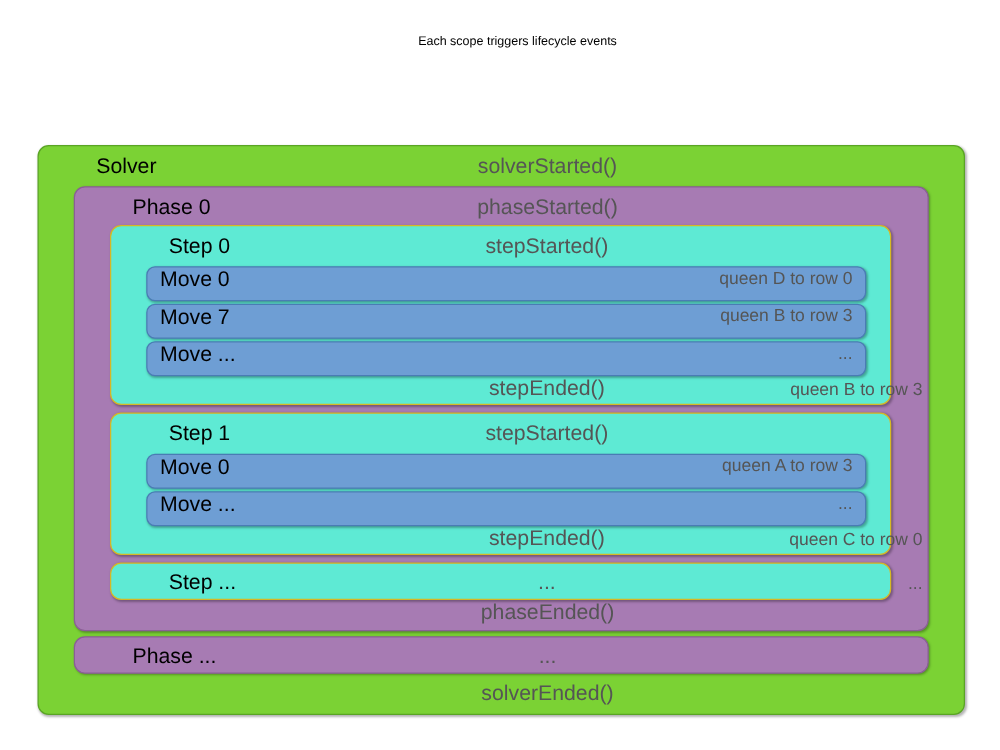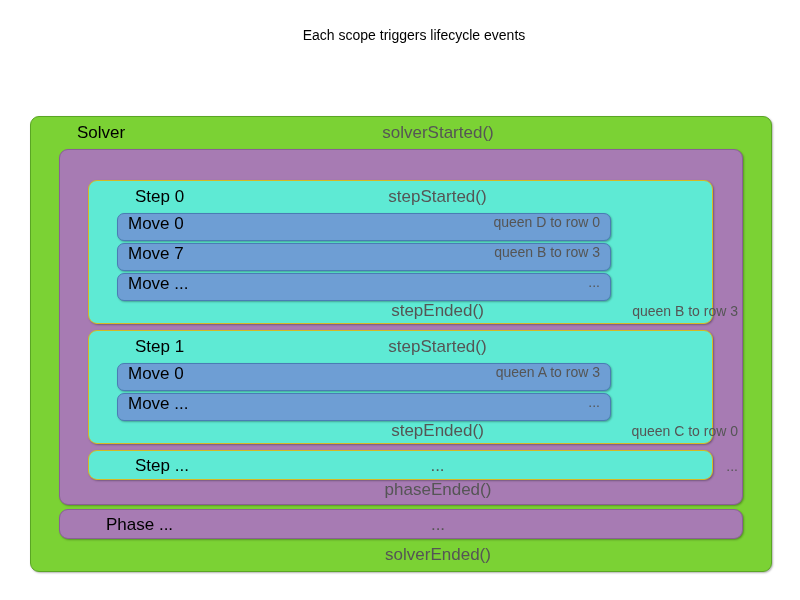--- a/index.html
+++ b/index.html
@@ -23,21 +23,21 @@
   }
   .title {
     font-size: 38px;
     font-weight: normal;
     color: #000000;
     line-height: 1.1;
     margin: 0;
     letter-spacing: 0px;
   }
   .subtitle {
-    font-size: 14px;
+    font-size: 10px;
     font-weight: normal;
     color: #000000;
     margin: 6px 16px 0 0;
     line-height: 1.1;
     padding-left: 44px;
   }
 
   
   .scope {
     position: relative;
@@ -85,21 +85,21 @@
   .scope-step-1 { top: 180px; height: 114px; }
   .scope-step-dots { top: 300px; height: 30px; }
 
   .scope-move {
     background: #6E9ED4;
     border: 1px solid #4a7cb4;
     box-shadow: 1px 1px 2px rgba(0,0,0,0.30);
     border-radius: 7px;
     position: absolute;
     left: 28px;
-    width: 494px;
+    width: 576px;
     height: 28px;
     box-sizing: border-box;
   }
 
   
   .row {
     position: absolute;
     left: 0;
     width: 100%;
     height: 28px;
@@ -152,20 +152,24 @@
 
 <div class="scope scope-solver">
 
   <div class="row" style="top:2px;">
     <span class="label">Solver</span>
     <span class="event" style="left:0; width:742px;">solverStarted()</span>
   </div>
 
   <div class="scope scope-phase scope-phase-0">
 
+    <div class="row" style="top:2px;">
+      <span class="label">Phase 0</span>
+      <span class="event" style="left:0; width:684px;">phaseStarted()</span>
+    </div>
 
     <div class="scope scope-step scope-step-0">
 
       <div class="row" style="top:2px;">
         <span class="label">Step 0</span>
         <span class="event" style="left:0; width:625px;">stepStarted()</span>
       </div>
 
       <div class="scope-move" style="top:32px;">
         <span class="label move-label">Move 0</span>

